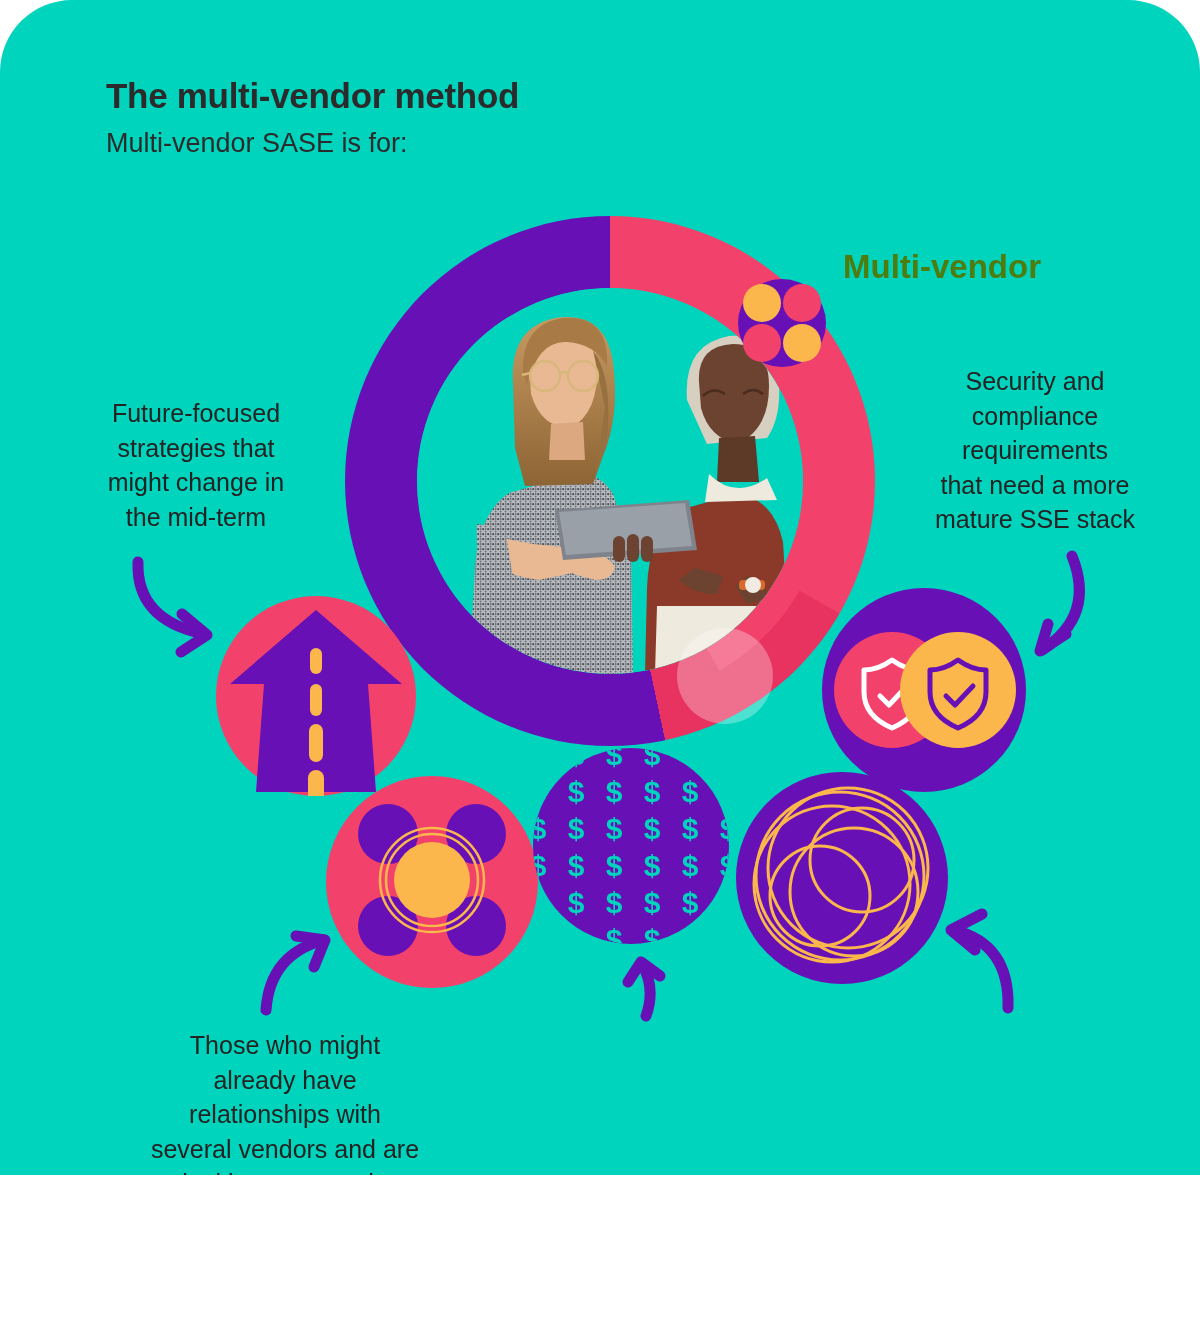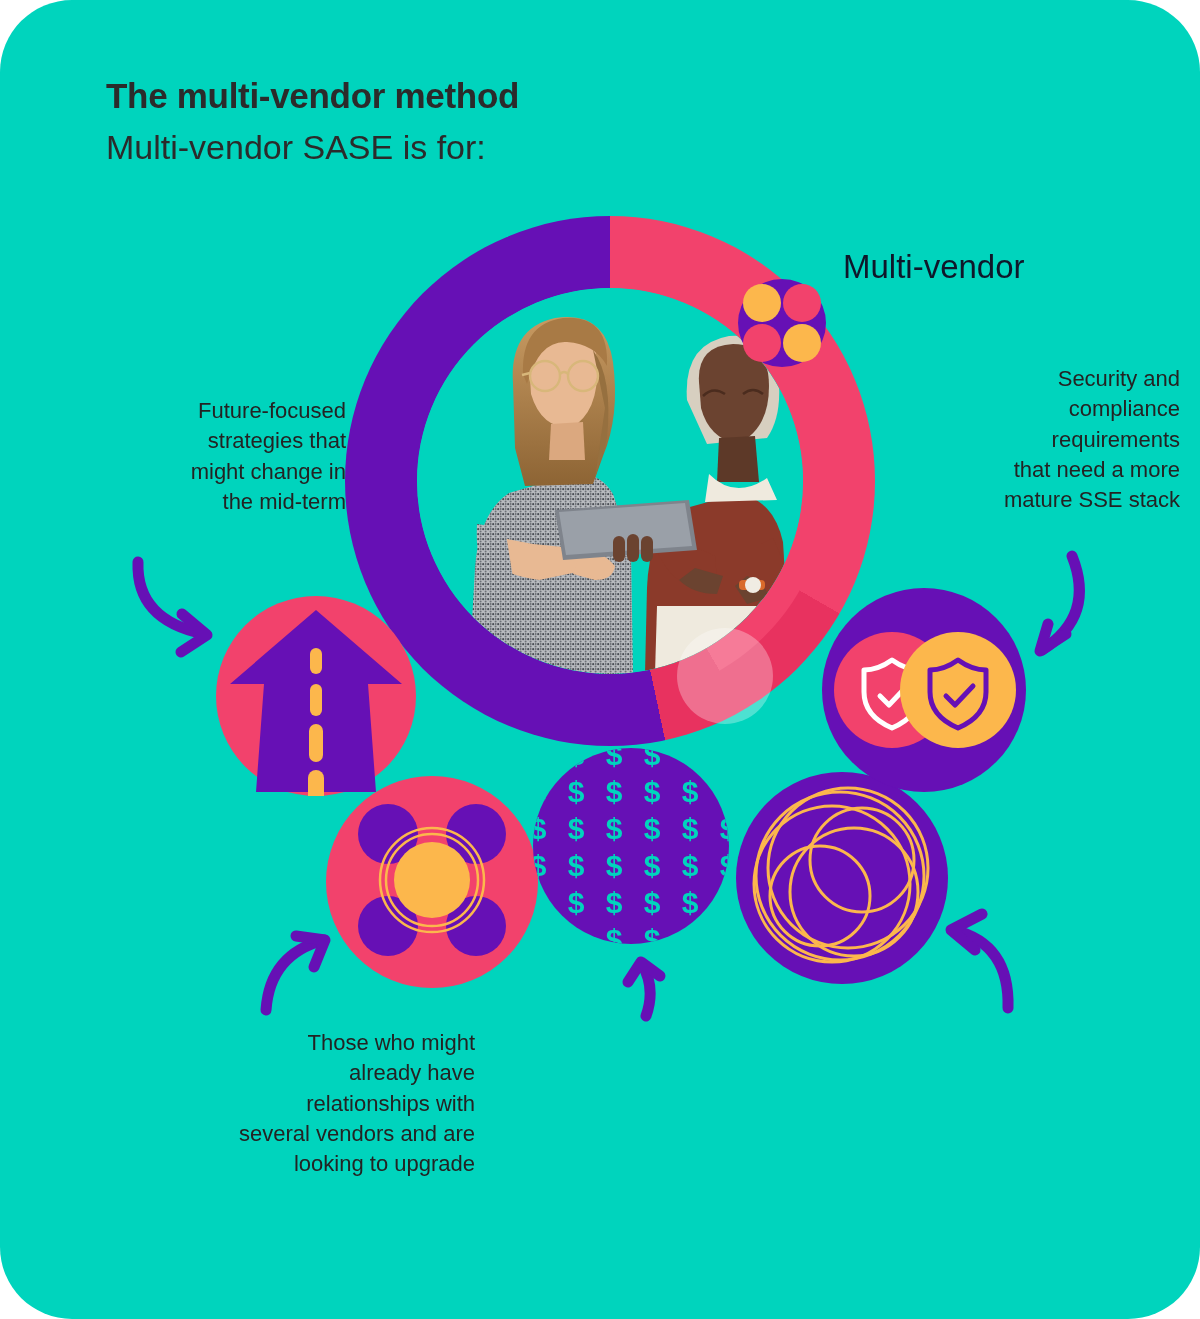--- a/index.html
+++ b/index.html
@@ -6,21 +6,21 @@
     margin: 0;
     padding: 0;
     background: #ffffff;
   }
   body {
     font-family: "Liberation Sans", sans-serif;
   }
   #canvas {
     position: relative;
     width: 1200px;
-    height: 1319px;
+    height: 1175px;
     overflow: hidden;
   }
   .bg-card {
     position: absolute;
     left: 0; top: 0;
     width: 1200px;
     height: 1319px;
     background: #00d4bd;
     border-radius: 72px;
   }
@@ -32,41 +32,41 @@
     font-size: 35px;
     font-weight: bold;
     color: #2b2b2b;
     letter-spacing: -0.3px;
     white-space: nowrap;
   }
   .subtitle {
     position: absolute;
     left: 106px;
     top: 128px;
-    font-size: 34px;
+    font-size: 27px;
     font-weight: normal;
     color: #2b2b2b;
     white-space: nowrap;
   }
   .vendor-label {
     position: absolute;
     left: 843px;
     top: 248px;
     font-size: 33px;
-    font-weight: normal;
-    color: #0f172a;
+    font-weight: bold;
+    color: #4d7c0f;
     white-space: nowrap;
   }
   
   .callout {
     position: absolute;
-    font-size: 22px;
+    font-size: 25px;
     line-height: 1.38;
     color: #232323;
-    text-align: right;
+    text-align: center;
     white-space: pre-line;
   }
   .callout.left   { left: 46px;  top: 396px; width: 300px; }
   .callout.right  { left: 890px; top: 364px; width: 290px; }
   .callout.bl     { left: 95px;  top: 1028px; width: 380px; }
   .callout.bc     { left: 498px; top: 1028px; width: 262px; }
   .callout.br     { left: 800px; top: 1028px; width: 360px; }
 
   
   .ring-wrap {

